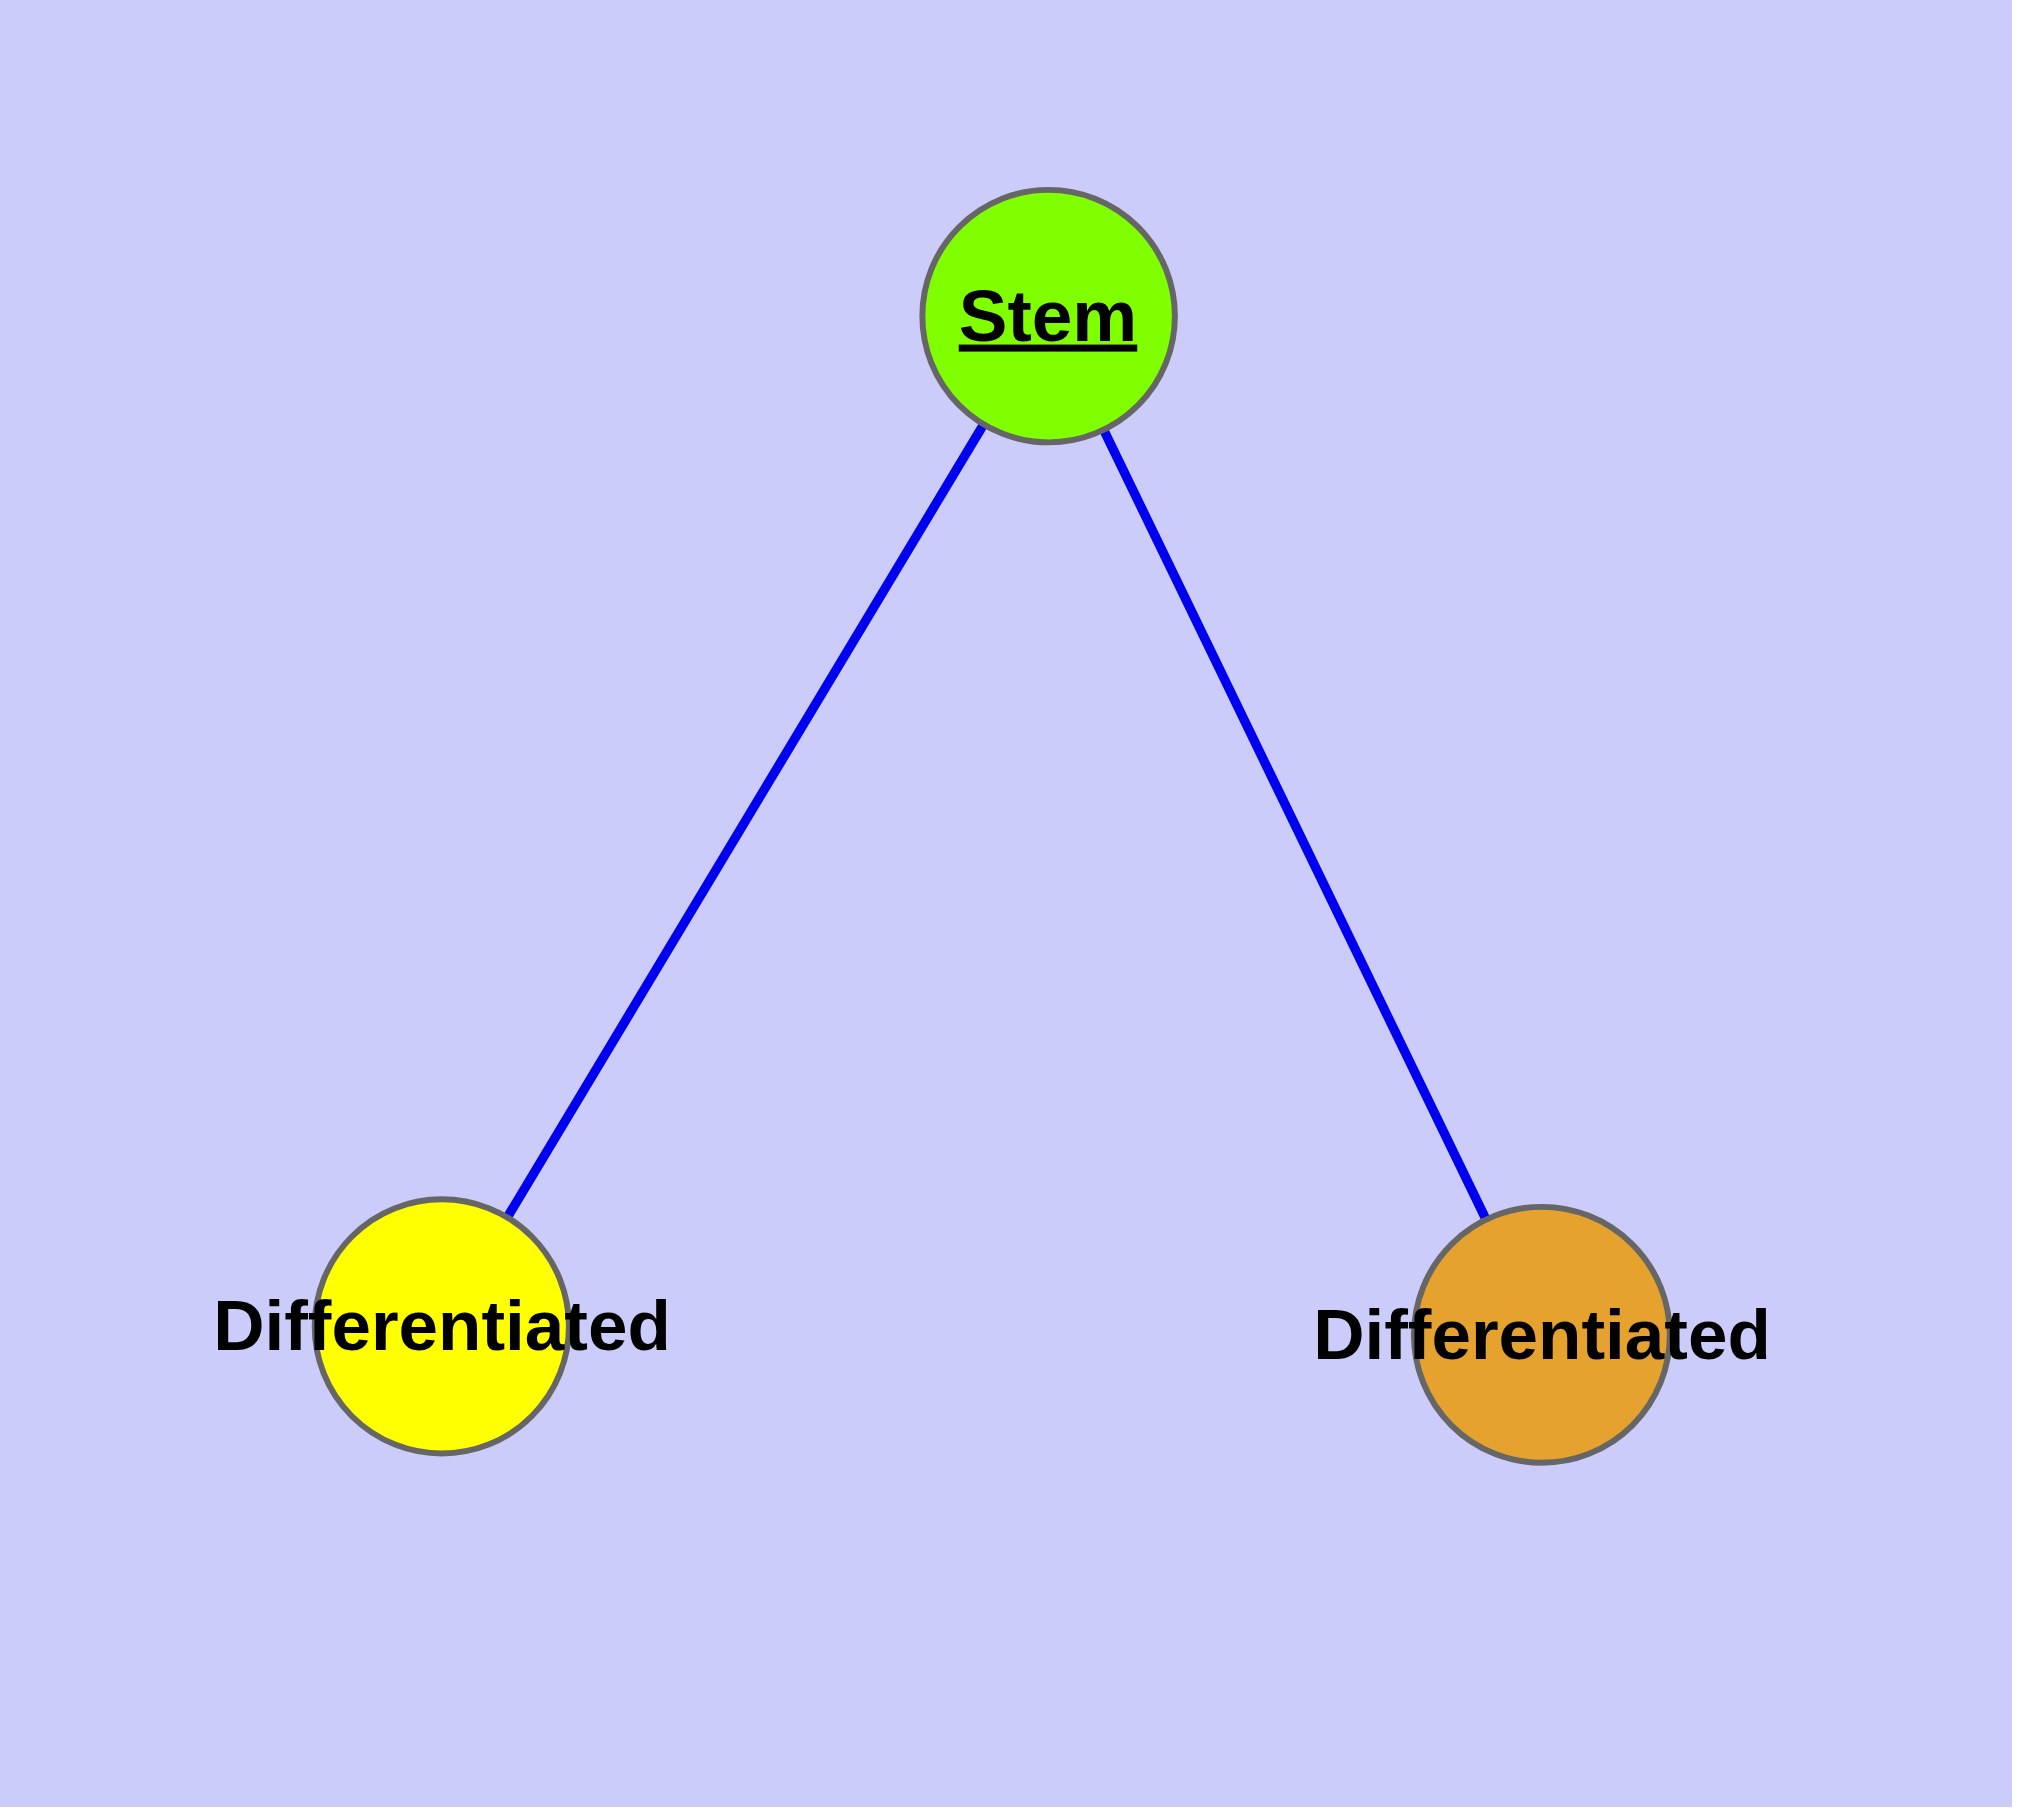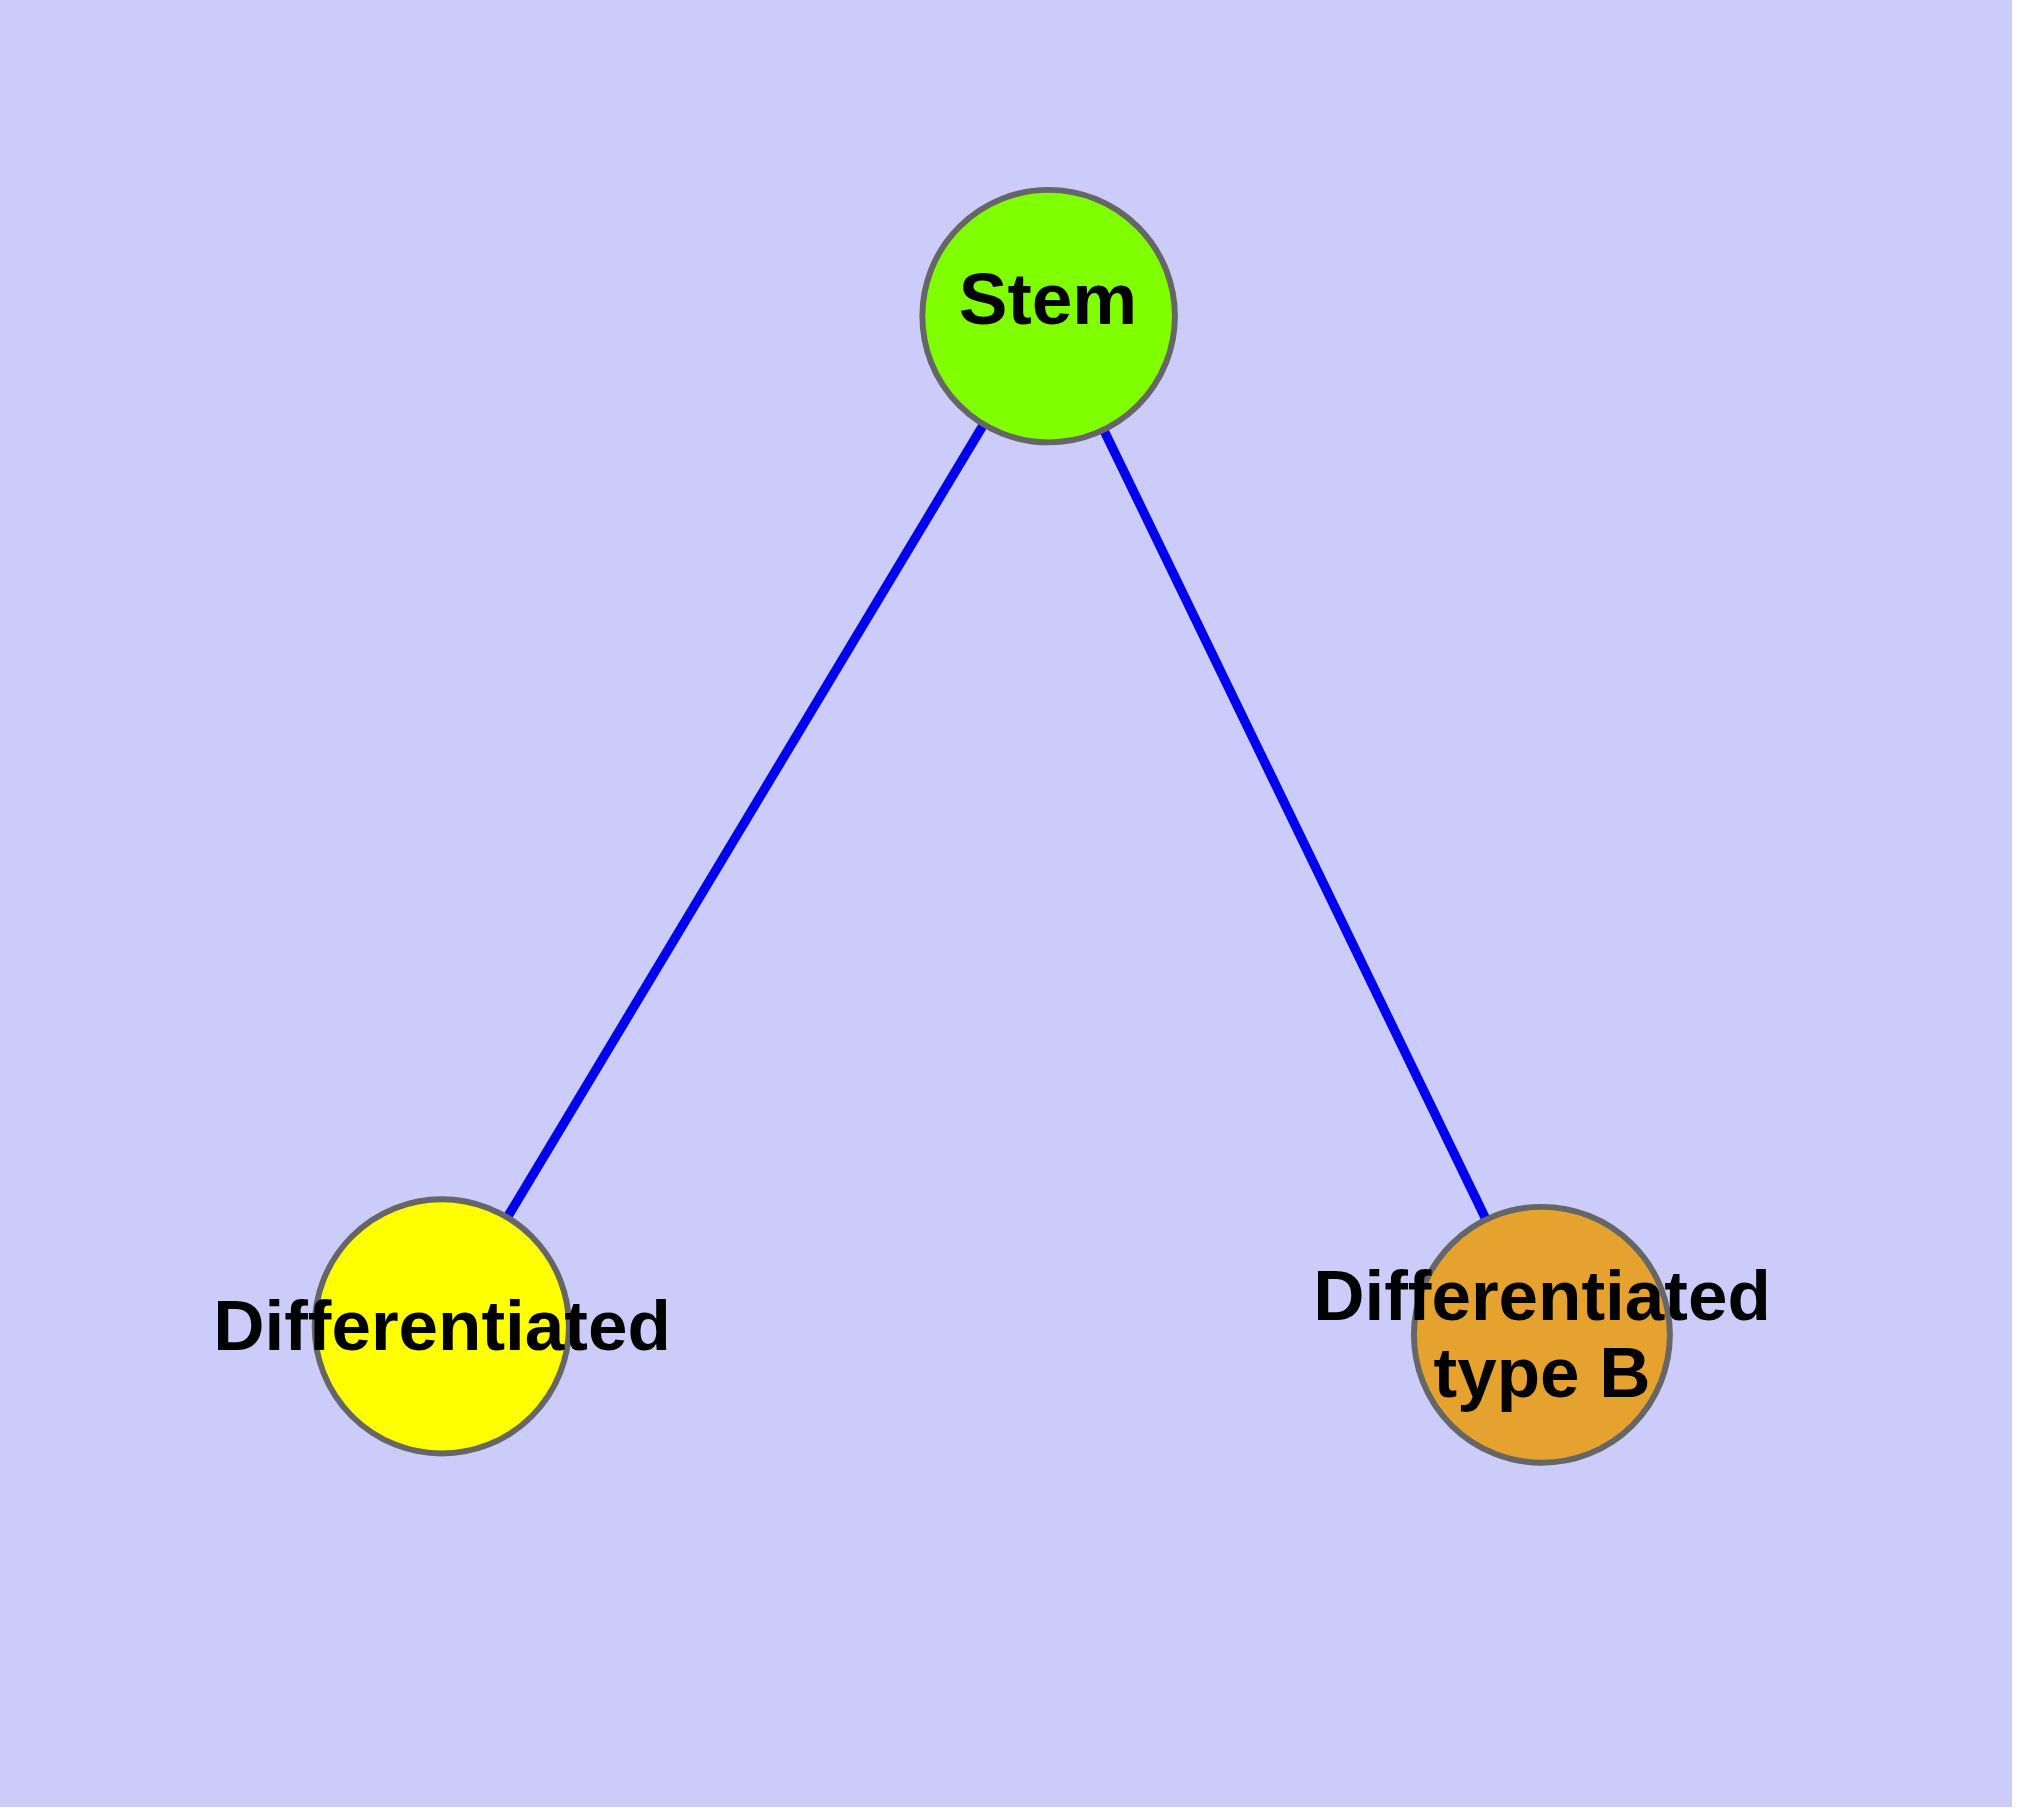--- a/index.html
+++ b/index.html
@@ -56,20 +56,20 @@
       <line x1="1237" y1="373" x2="521" y2="1565" stroke="#0000ee" stroke-width="11" stroke-linecap="butt"></line>
       <line x1="1237" y1="373" x2="1819" y2="1575" stroke="#0000ee" stroke-width="11" stroke-linecap="butt"></line>
     </g>
     <g>
       <circle cx="1237" cy="373" r="149" fill="#80ff00" stroke="#666666" stroke-width="7"></circle>
       <circle cx="521" cy="1565" r="150" fill="#ffff00" stroke="#666666" stroke-width="7"></circle>
       <circle cx="1819" cy="1575" r="151" fill="#e5a22e" stroke="#666666" stroke-width="7"></circle>
     </g>
   </svg>
 
-  <div class="node-label label-stem" style="left:1048px; top:299px;">Stem</div>
+  <div class="node-label label-stem" style="left:1048px; top:316px;text-decoration:underline;">Stem</div>
 
   <div class="node-label label-type-a" style="left:442px; top:1326px;"><span>Differentiated</span><br></div>
 
-  <div class="node-label label-type-b" style="left:1542px; top:1335px;"><span>Differentiated</span><br><span>type B</span></div>
+  <div class="node-label label-type-b" style="left:1542px; top:1335px;"><span>Differentiated</span><br></div>
 
 </div>
 
 
 </body></html>

